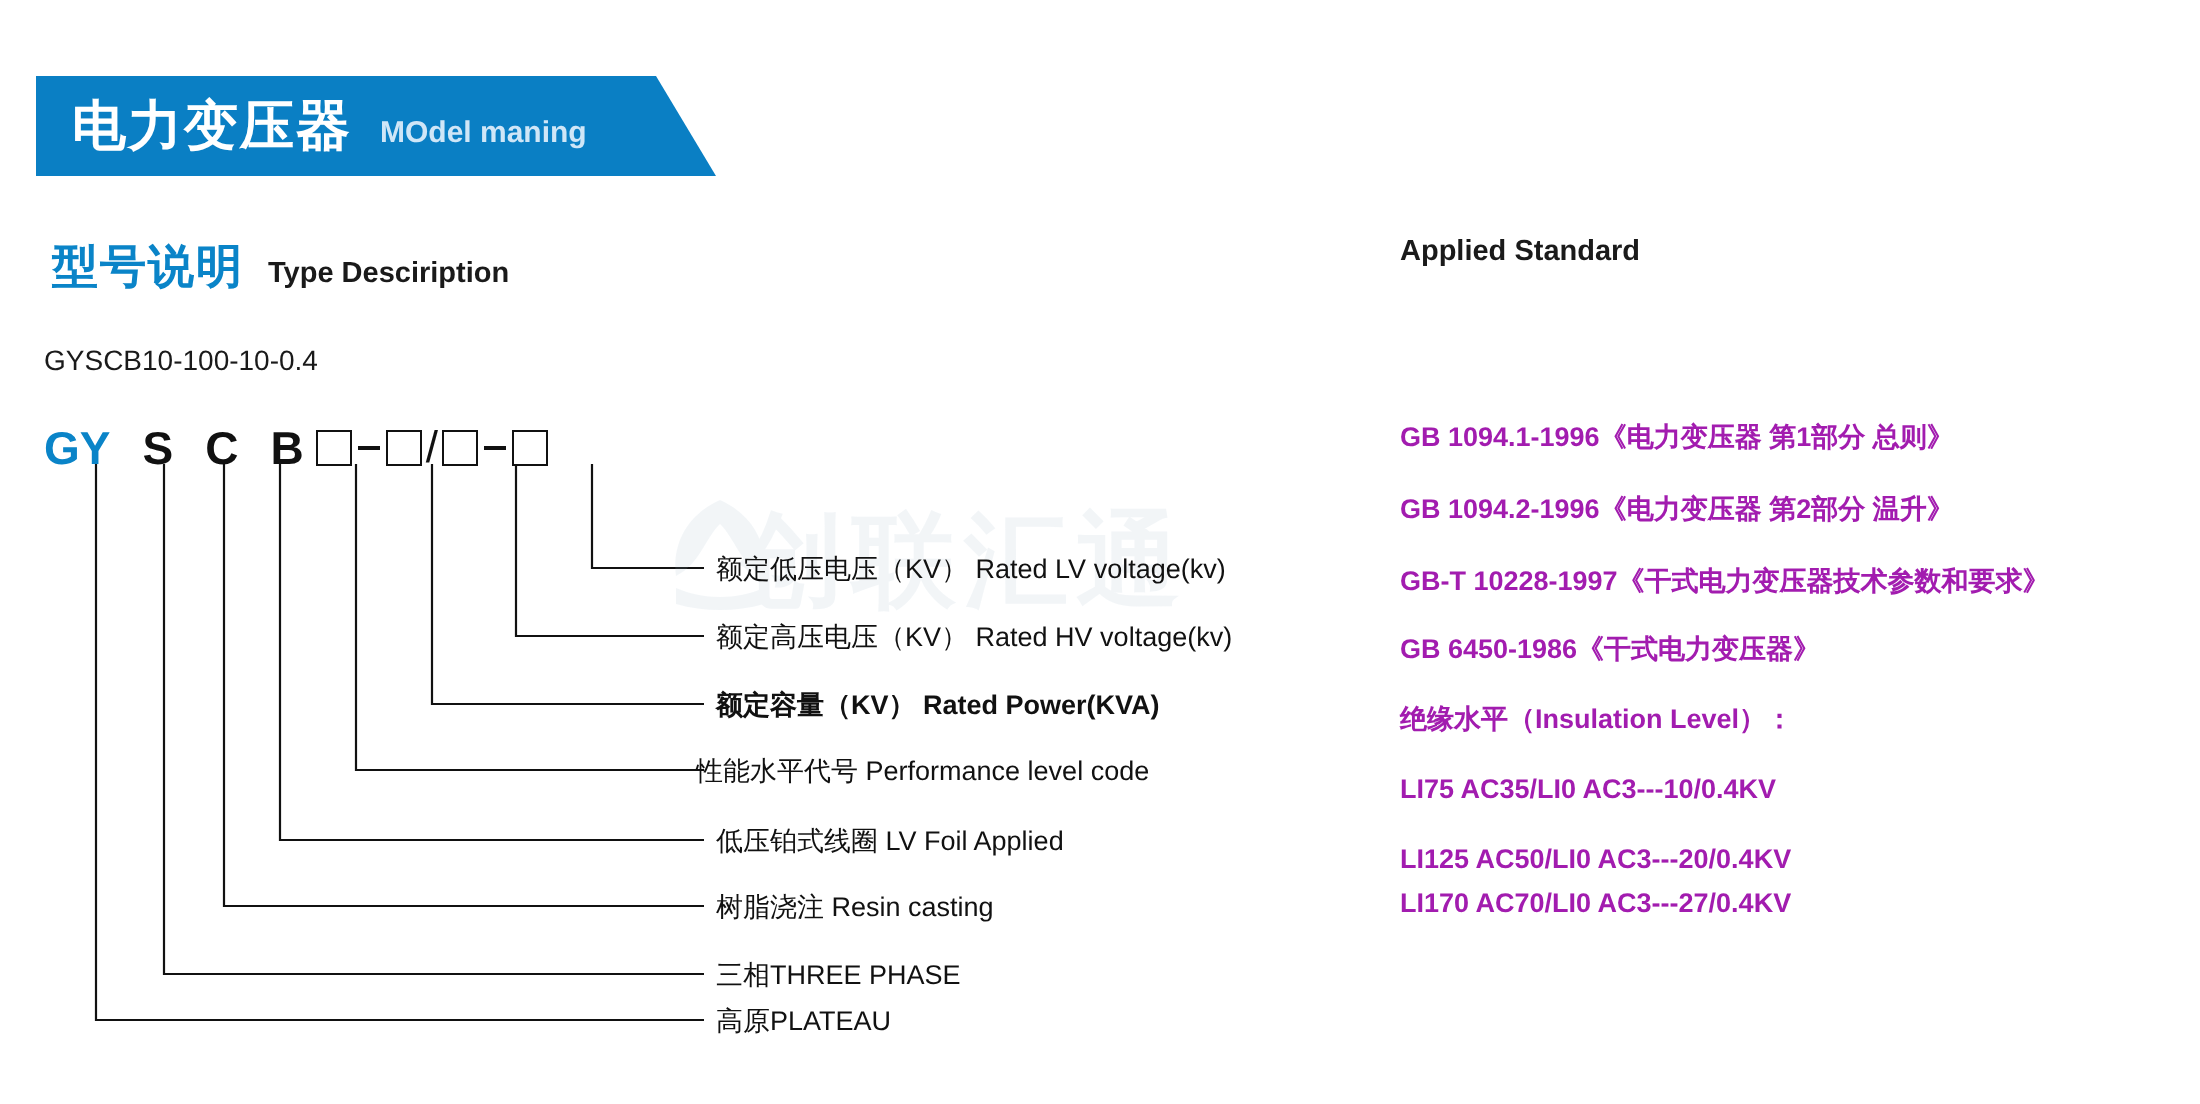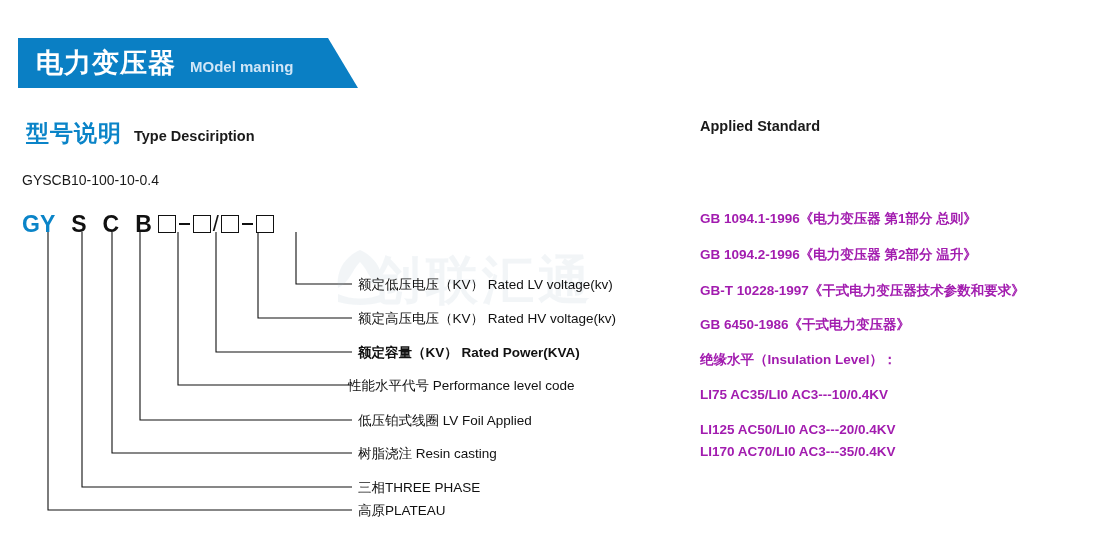--- a/index.html
+++ b/index.html
@@ -292,13 +292,13 @@
 </div>
 
 <div class="std-line std-bold" style="top:210px;">GB 1094.1-1996《电力变压器 第1部分 总则》</div>
 <div class="std-line std-bold" style="top:246px;">GB 1094.2-1996《电力变压器 第2部分 温升》</div>
 <div class="std-line std-bold" style="top:282px;">GB-T 10228-1997《干式电力变压器技术参数和要求》</div>
 <div class="std-line std-bold" style="top:316px;">GB 6450-1986《干式电力变压器》</div>
 <div class="std-line std-bold" style="top:351px;">绝缘水平（Insulation Level）：</div>
 <div class="std-line std-bold" style="top:387px;">LI75 AC35/LI0 AC3---10/0.4KV</div>
 <div class="std-line std-bold" style="top:422px;">LI125 AC50/LI0 AC3---20/0.4KV</div>
 <div class="std-line std-bold" style="top:444px;"></div>
-<div class="std-line std-bold" style="top:444px;">LI170 AC70/LI0 AC3---35/0.4KV</div>
+<div class="std-line std-bold" style="top:444px;">LI170 AC70/LI0 AC3---27/0.4KV</div>
 
 </body></html>

